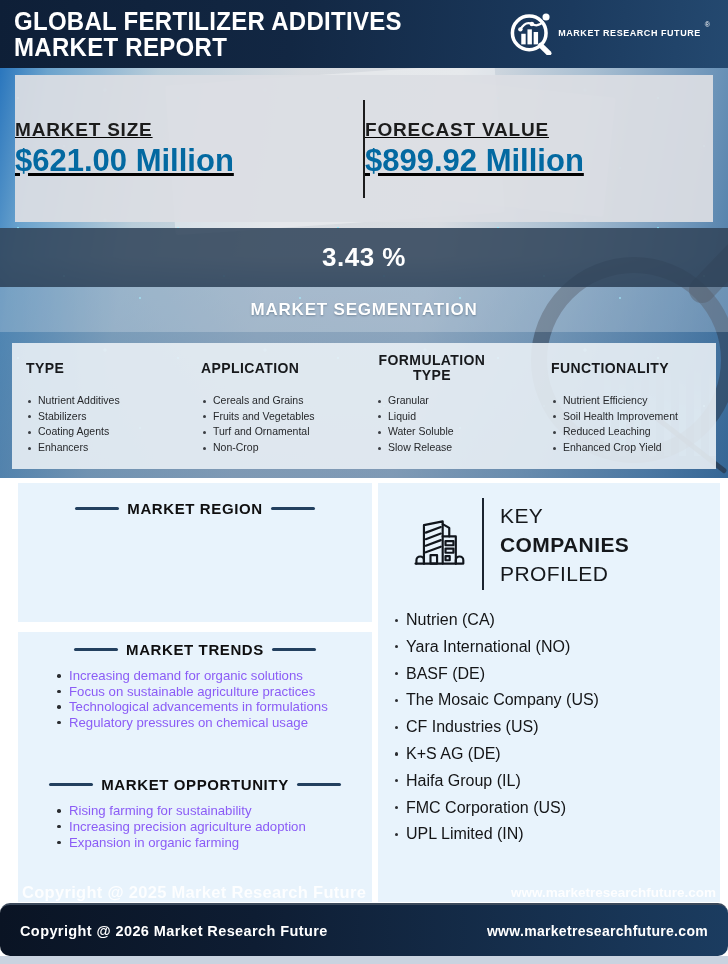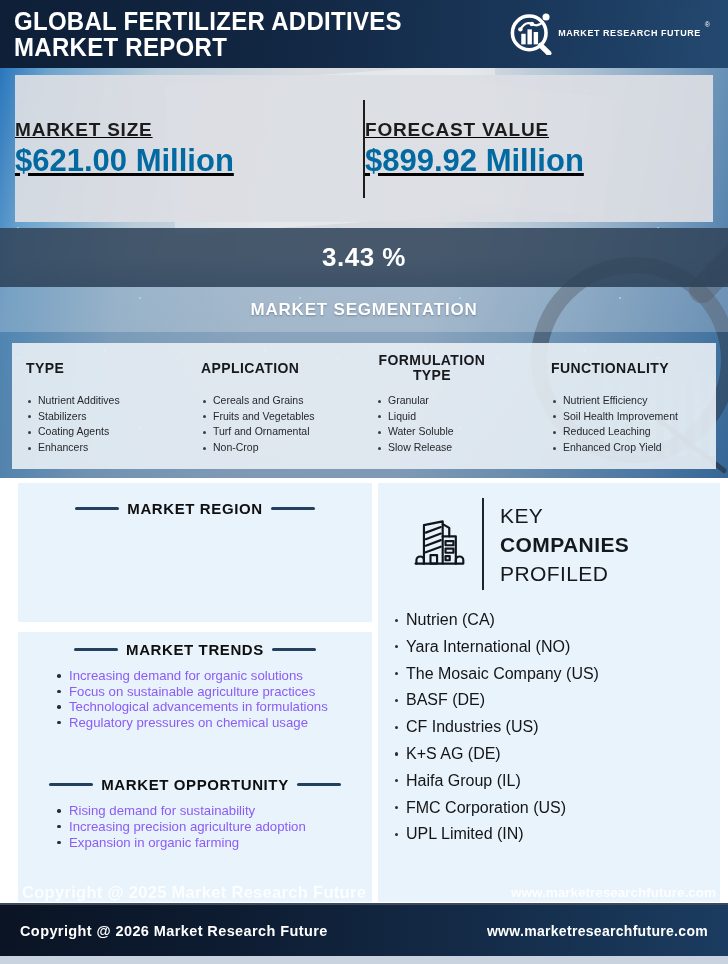--- a/index.html
+++ b/index.html
@@ -93,21 +93,21 @@
 
   .ghost-copyright{position:absolute;left:4px;bottom:0;font-weight:bold;font-size:16.5px;
     color:rgba(255,255,255,.88);letter-spacing:.3px;white-space:nowrap;}
   .ghost-website{position:absolute;right:4px;bottom:2px;font-weight:bold;font-size:13.5px;
     color:rgba(255,255,255,.92);white-space:nowrap;}
 
   
   .footer{height:53px;flex:0 0 53px;display:flex;align-items:center;justify-content:space-between;
     padding:0 20px;box-sizing:border-box;color:#fff;font-weight:bold;
     background:linear-gradient(90deg,#0a1424 0%,#0e1d33 35%,#1b3c60 100%);
-    border-top:2px solid #3c4a5c;}
+    border-top:2px solid #3c4a5c;border-radius:10px;}
   .footer-copyright{font-size:14.5px;letter-spacing:.4px;}
   .footer-website{font-size:14px;letter-spacing:.3px;}
   .bottom-strip{height:8px;flex:0 0 8px;background:#c9d3e0;}
 </style>
 </head>
 <body>
 
 <div class="page">
 
   <header class="header">
@@ -233,21 +233,21 @@
           <li>Technological advancements in formulations</li>
           <li>Regulatory pressures on chemical usage</li>
         </ul>
 
         <div class="panel-heading opportunity-heading">
           <span class="dash"></span>
           <span>MARKET OPPORTUNITY</span>
           <span class="dash"></span>
         </div>
         <ul class="bullet-list">
-          <li>Rising demand for sustainability</li>
+          <li>Rising farming for sustainability</li>
           <li>Increasing precision agriculture adoption</li>
           <li>Expansion in organic farming</li>
         </ul>
 
         <div class="ghost-copyright">Copyright @ 2025 Market Research Future</div>
       </div>
     </div>
 
     <div class="col-right">
       <div class="panel companies-panel">
@@ -273,22 +273,22 @@
           <div class="comp-divider"></div>
           <div class="comp-title">
             <div>KEY</div>
             <div class="bold">COMPANIES</div>
             <div>PROFILED</div>
           </div>
         </div>
         <ul class="company-list">
           <li>Nutrien (CA)</li>
           <li>Yara International (NO)</li>
+          <li>BASF (DE)</li>
           <li>The Mosaic Company (US)</li>
-          <li>BASF (DE)</li>
           <li>CF Industries (US)</li>
           <li>K+S AG (DE)</li>
           <li>Haifa Group (IL)</li>
           <li>FMC Corporation (US)</li>
           <li>UPL Limited (IN)</li>
         </ul>
         <div class="ghost-website">www.marketresearchfuture.com</div>
       </div>
     </div>
   </main>

